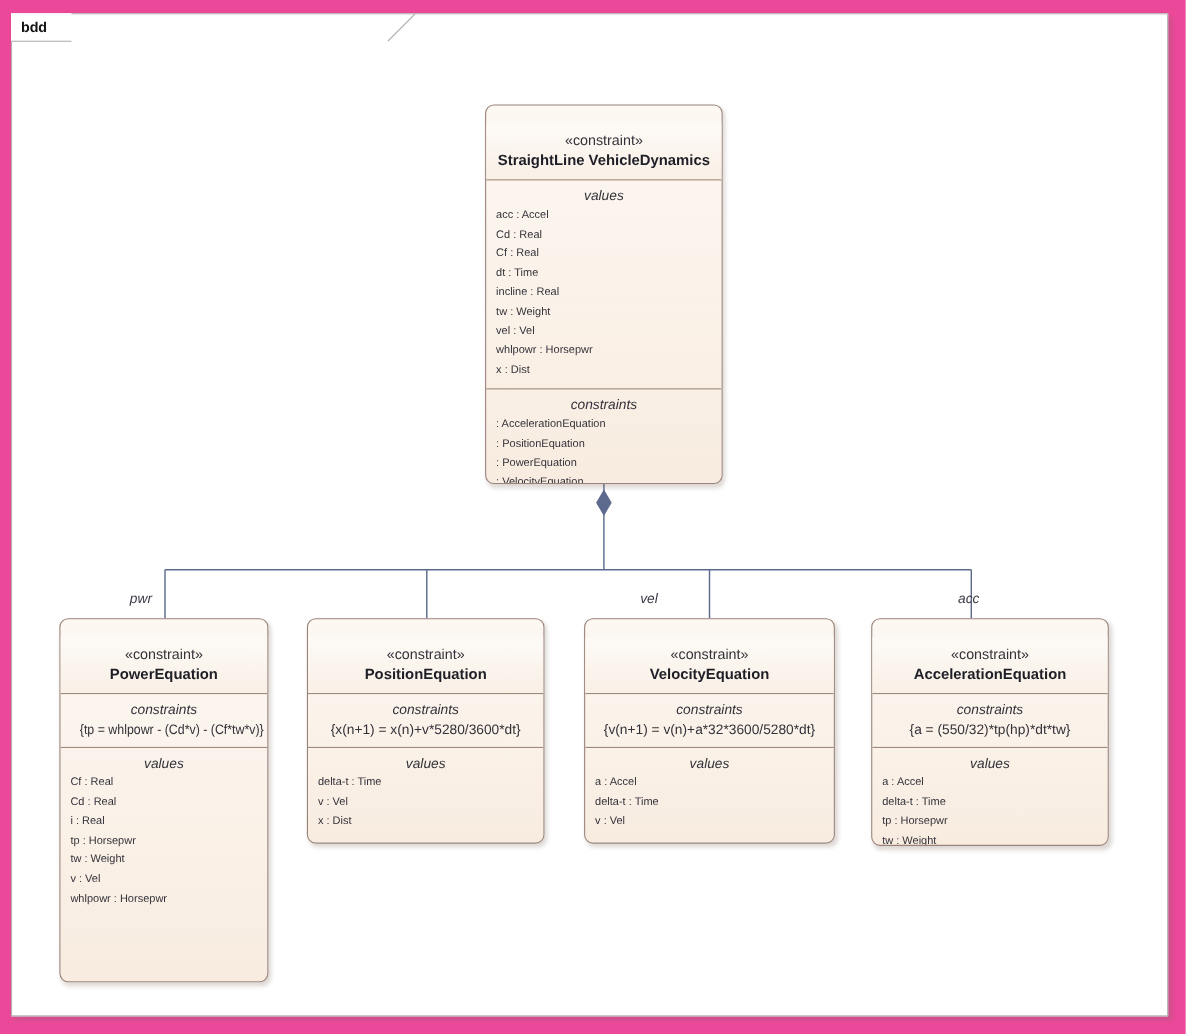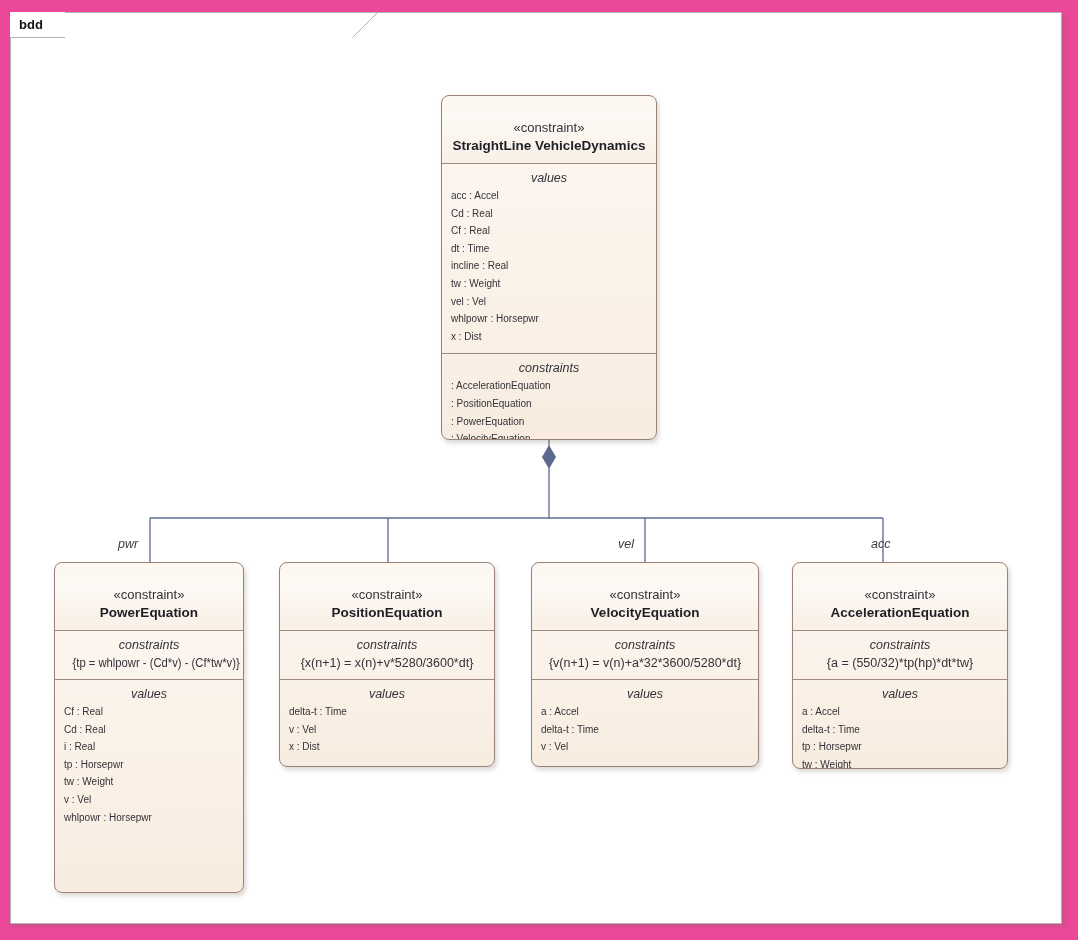--- a/index.html
+++ b/index.html
@@ -185,21 +185,21 @@
     <path id="wire-bus" d="M 150 518 L 883 518" stroke="#5d6a8e" stroke-width="1.3" fill="none"></path>
 
     <path id="wire-drop-pwr" d="M 150 518 L 150 562" stroke="#5d6a8e" stroke-width="1.3" fill="none"></path>
     <path id="wire-drop-pos" d="M 388 518 L 388 562" stroke="#5d6a8e" stroke-width="1.3" fill="none"></path>
     <path id="wire-drop-vel" d="M 645 518 L 645 562" stroke="#5d6a8e" stroke-width="1.3" fill="none"></path>
     <path id="wire-drop-acc" d="M 883 518 L 883 562" stroke="#5d6a8e" stroke-width="1.3" fill="none"></path>
   </svg>
 
   <div class="role-label" style="left:118px; top:537px;">pwr</div>
   <div class="role-label" style="left:356px; top:562px;">pos</div>
-  <div class="role-label" style="left:618px; top:537px;">vel</div>
+  <div class="role-label" style="left:582px; top:537px;">vel</div>
   <div class="role-label" style="left:871px; top:537px;text-align:right;">acc</div>
 
   <div class="block" id="blk-main">
     <div class="cmp blk-header">
       <div class="stereo">«constraint»</div>
       <div class="blk-name">StraightLine VehicleDynamics</div>
     </div>
     <div class="cmp v-list">
       <div class="cmp-title">values</div>
       <div class="cmp-item">acc : Accel</div>

